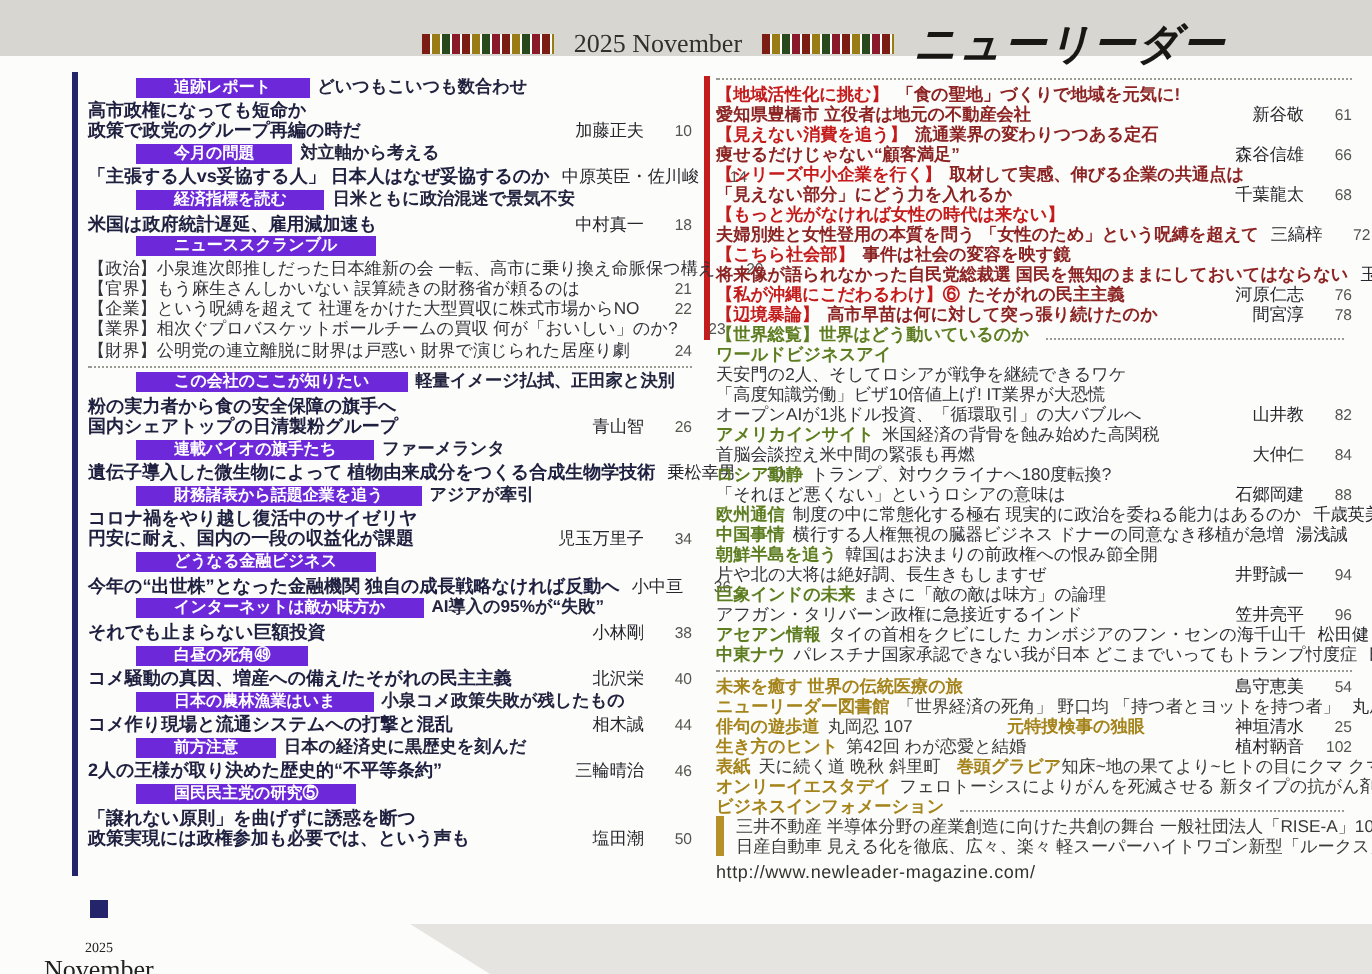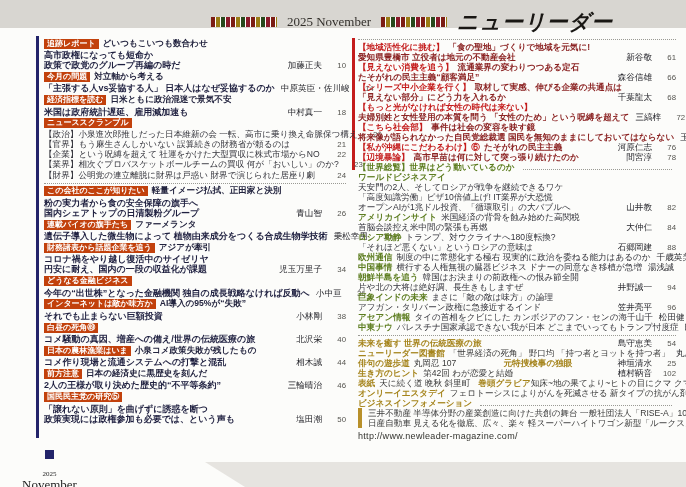--- a/index.html
+++ b/index.html
@@ -28,21 +28,21 @@
   }
   .issue-label{font-family:"Liberation Serif",serif;font-size:13px;color:#33302c;}
   .mag-title{font-family:"Liberation Serif",serif;font-size:21px;font-weight:bold;font-style:italic;color:#191714;letter-spacing:1px;}
   
   .col{position:absolute;top:36px;}
   .col.left{left:44px;width:302px;}
   .col.right{left:358px;width:318px;}
   .row{display:flex;align-items:baseline;white-space:nowrap;height:10.2px;font-size:8.6px;color:#33333b;overflow:visible;}
   .col.right .row{height:10px;}
   .row.tagrow{margin-top:2px;height:11px;align-items:center;}
-  .tag{background:#c2410c;color:#fff;font-size:8px;font-weight:bold;line-height:10px;padding:0 3px;margin-right:4px;flex:none;}
+  .tag{background:#6d28d9;color:#fff;font-size:8px;font-weight:bold;line-height:10px;padding:0 19px;margin-right:4px;flex:none;margin-left:24px;}
   .note{font-weight:bold;color:#23243f;}
   .row.bold .text{font-weight:bold;color:#1f2040;font-size:9px;}
   .dots{border-top:1px dotted #9a9a94;height:0;margin:3px 0 2px;}
   .lead{font-weight:bold;margin-right:4px;flex:none;}
   .lead.red,.mid.red{color:#c41c1c;}
   .row.red .text{color:#8c2424;font-weight:bold;}
   .lead.green,.mid.green{color:#5d7d20;}
   .lead.gold,.mid.gold{color:#a5841c;}
   .row.gold .text,.row.ad .text{color:#3a3a3a;}
   .author{margin-left:auto;padding-left:6px;color:#26262c;flex:none;}
@@ -184,21 +184,21 @@
       </div>
       <div class="row bold">
         <span class="text">それでも止まらない巨額投資</span>
         <span class="author">小林剛</span>
         <span class="page">38</span>
       </div>
       <div class="row tagrow">
         <span class="tag">白昼の死角㊾</span>
       </div>
       <div class="row bold">
-        <span class="text">コメ騒動の真因、増産への備え/世界の伝統医療の旅</span>
+        <span class="text">コメ騒動の真因、増産への備え/たそがれの民主主義</span>
         <span class="author">北沢栄</span>
         <span class="page">40</span>
       </div>
       <div class="row tagrow">
         <span class="tag">日本の農林漁業はいま</span>
         <span class="note">小泉コメ政策失敗が残したもの</span>
       </div>
       <div class="row bold">
         <span class="text">コメ作り現場と流通システムへの打撃と混乱</span>
         <span class="author">相木誠</span>
@@ -234,21 +234,21 @@
       <div class="row red">
         <span class="text">愛知県豊橋市 立役者は地元の不動産会社</span>
         <span class="author">新谷敬</span>
         <span class="page">61</span>
       </div>
       <div class="row red">
         <span class="lead red">【見えない消費を追う】</span>
         <span class="text">流通業界の変わりつつある定石</span>
       </div>
       <div class="row red">
-        <span class="text">たそがれの民主主義“顧客満足”</span>
+        <span class="text">痩せるだけじゃない“顧客満足”</span>
         <span class="author">森谷信雄</span>
         <span class="page">66</span>
       </div>
       <div class="row red">
         <span class="lead red">【シリーズ中小企業を行く】</span>
         <span class="text">取材して実感、伸びる企業の共通点は</span>
       </div>
       <div class="row red">
         <span class="text">「見えない部分」にどう力を入れるか</span>
         <span class="author">千葉龍太</span>

